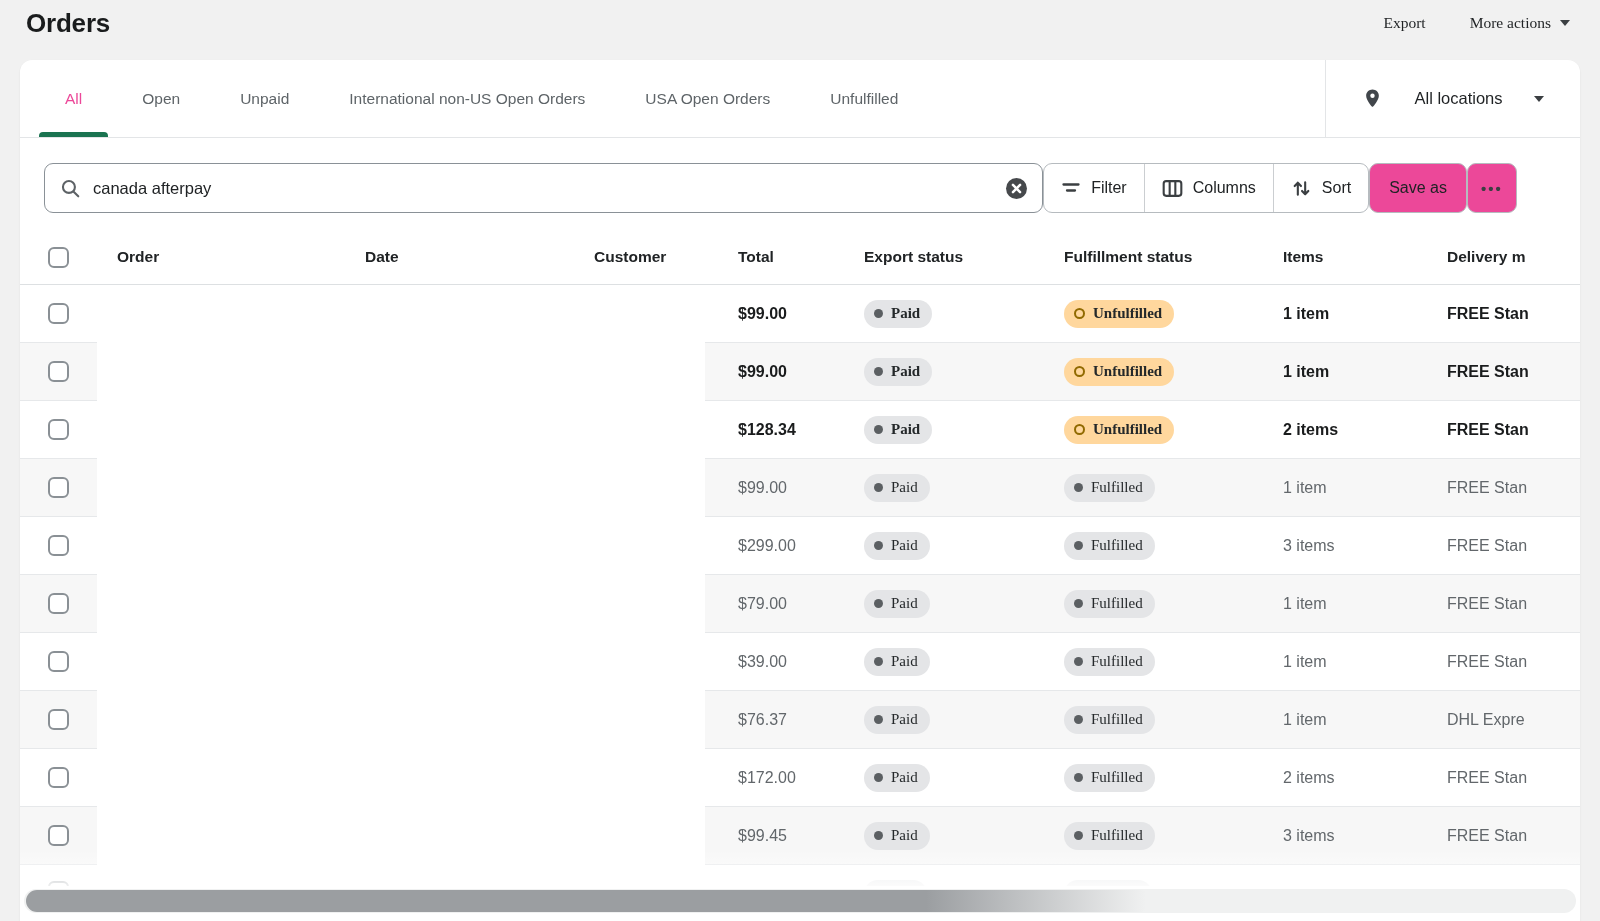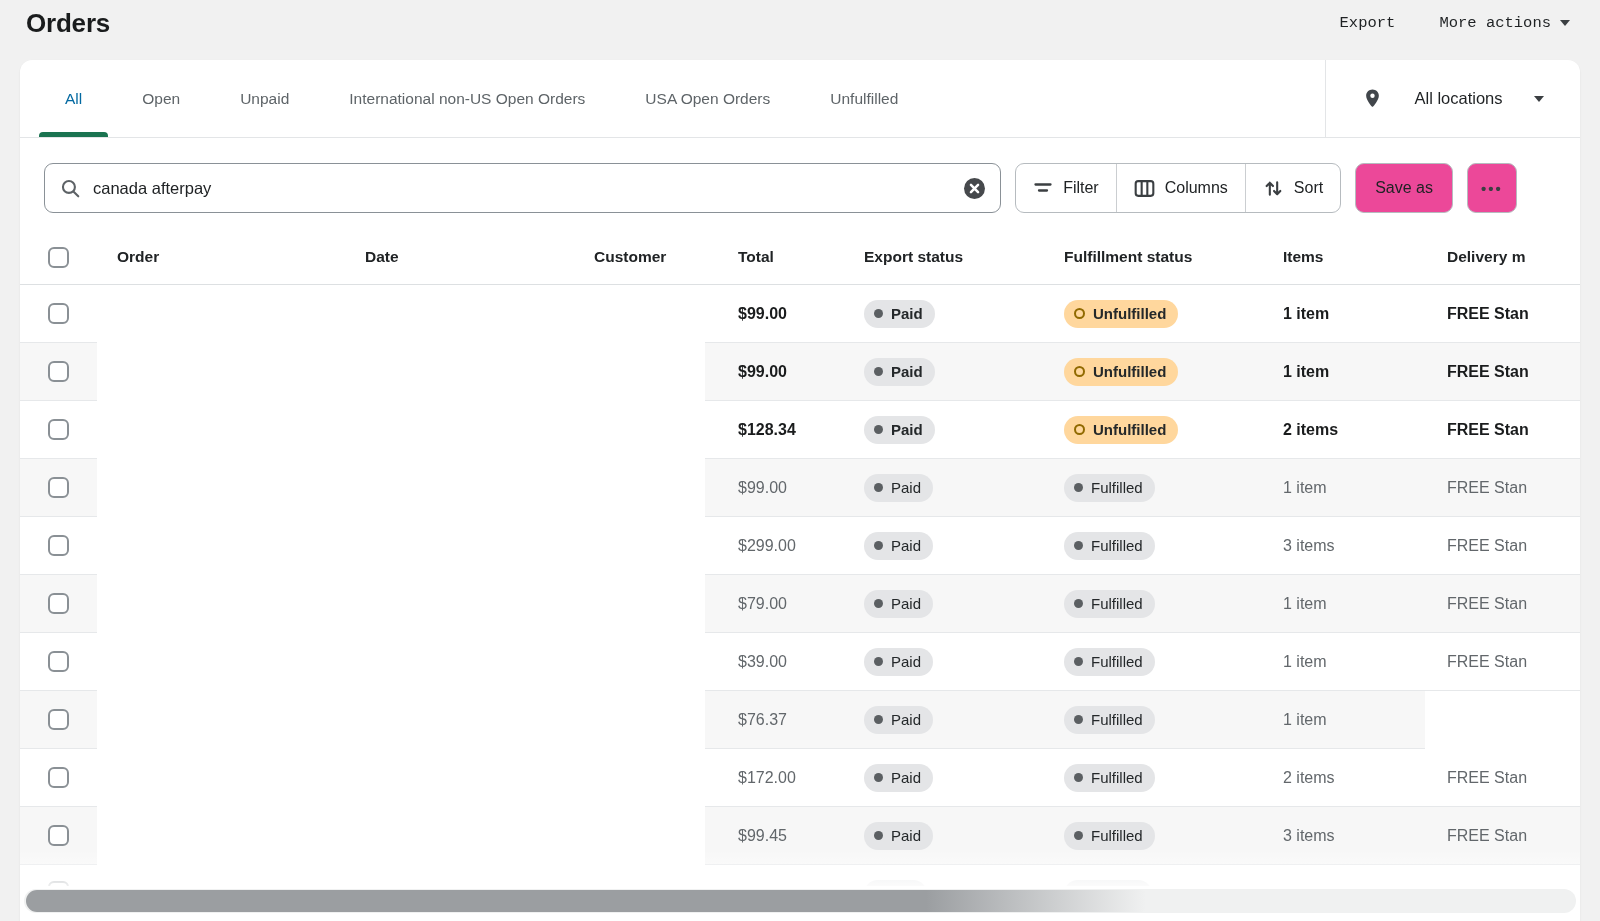--- a/index.html
+++ b/index.html
@@ -9,38 +9,38 @@
     font-family:"Liberation Sans","DejaVu Sans",sans-serif;
     color:#1a1c1d;
     -webkit-font-smoothing:antialiased;
   }
 
   
   .topbar { height:46px; display:flex; align-items:center; justify-content:space-between; padding:0 30px 0 26px; }
   .page-title { font-size:26px; font-weight:700; letter-spacing:-0.2px; }
   .top-actions { display:flex; align-items:center; gap:44px; }
   .text-btn { font-size:15.5px; font-weight:500; color:#1f2224; background:none; border:none; cursor:pointer;
-              display:flex; align-items:center; gap:9px; font-family:Liberation Mono, monospace; }
+              display:flex; align-items:center; gap:9px; font-family:Liberation Serif, serif; }
   .caret { width:0; height:0; border-left:5px solid transparent; border-right:5px solid transparent; border-top:6px solid #3b3f42; }
 
   
   .card { position:relative; margin:14px auto 0 20px; width:1560px; height:861px;
           background:#fff; border-radius:12px 12px 0 0; box-shadow:0 1px 2px rgba(0,0,0,.08); overflow:hidden; }
 
   
   .tabs-row { height:78px; display:flex; align-items:stretch; border-bottom:1px solid #e3e5e7; }
   .tabs { flex:1; display:flex; align-items:stretch; padding-left:19px; gap:8px; }
   .tab { position:relative; display:flex; align-items:center; padding:0 26px; font-size:15.5px; color:#5e6468; cursor:pointer; white-space:nowrap; }
-  .tab.active { color:#0369a1; font-weight:500; }
+  .tab.active { color:#ec4899; font-weight:500; }
   .tab.active::after { content:""; position:absolute; left:0; right:0; bottom:0; height:5px; background:#1a7350; border-radius:4px 4px 0 0; }
   .location { width:255px; border-left:1px solid #e3e5e7; display:flex; align-items:center; justify-content:center; gap:31px; cursor:pointer; }
   .location-label { font-size:16.5px; color:#1f2224; }
 
   
-  .toolbar { display:flex; align-items:flex-start; padding:25px 63px 17px 24px; gap:14px; }
+  .toolbar { display:flex; align-items:flex-start; padding:25px 63px 17px 24px; }
   .searchbox { flex:1; height:50px; border:1.5px solid #8a9197; border-radius:9px; display:flex; align-items:center; padding:0 14px 0 15px; gap:12px; background:#fff; }
   .searchbox input { flex:1; border:none; outline:none; font-size:16.5px; color:#202325; font-family:inherit; background:transparent; }
   .clear-btn { border:none; background:none; cursor:pointer; display:flex; }
   .btn-group { display:flex; height:50px; border:1px solid #b6bbbf; border-radius:9px; overflow:hidden; background:#fff; }
   .seg-btn { display:flex; align-items:center; gap:10px; padding:0 17px; font-size:16px; font-weight:500; color:#202325;
              background:none; border:none; border-right:1px solid #cbced1; cursor:pointer; font-family:inherit; }
   .seg-btn:last-child { border-right:none; }
   .btn { height:50px; border:1px solid #b6bbbf; border-radius:9px; background:#ec4899; font-size:16px; font-weight:500;
          color:#202325; padding:0 19px; cursor:pointer; font-family:inherit; display:flex; align-items:center; gap:6px; }
   .dots { letter-spacing:2px; font-weight:700; color:#3b3f42; font-size:15px; }
@@ -58,21 +58,21 @@
 
   .tbody { position:relative; }
   .trow { display:flex; height:58px; align-items:stretch; font-size:16px; cursor:pointer; }
   .cell { display:flex; align-items:center; border-bottom:1px solid #e6e8ea; background:#fff; white-space:nowrap; overflow:hidden; }
   .cell.redacted { border-bottom:none; background:#fff; }
   .trow.striped .cell:not(.redacted) { background:#f7f7f7; }
   .trow.open { font-weight:600; color:#1a1c1d; }
   .trow.closed { font-weight:400; color:#62676b; }
 
   .badge { display:inline-flex; align-items:center; gap:8px; height:28px; padding:0 12px 0 10px; border-radius:14px;
-           font-size:15px; color:#24282a; background:#e4e5e7; }
+           font-size:15px; color:#24282a; background:#e4e5e7;font-family:Liberation Serif, serif; }
   .trow.closed .badge { font-weight:400; }
   .badge.attention { background:#ffd79d; }
   .dot { width:9px; height:9px; border-radius:50%; background:#5b5f62; flex:none; }
   .ring { width:11px; height:11px; border-radius:50%; border:2.5px solid #916a00; background:transparent; flex:none; }
 
   
   .partial-row { display:flex; height:21px; overflow:hidden; align-items:flex-start; }
   .partial-row .pcell { display:flex; align-items:flex-start; }
   .partial-row .checkbox { margin-top:16px; }
   .stub { height:28px; border-radius:14px; background:#e4e5e7; margin-top:15px; }
@@ -365,20 +365,21 @@
             <span>Paid</span>
           </span>
         </div>
         <div class="cell w-fulfillment pl-fulfillment">
           <span class="badge">
             <span class="dot"></span>
             <span>Fulfilled</span>
           </span>
         </div>
         <div class="cell w-items pl-items">1 item</div>
+        <div class="cell w-delivery pl-delivery">DHL Expre</div>
       </div>
       <div class="trow closed">
         <div class="cell w-check">
           <span class="checkbox"></span>
         </div>
         <div class="cell w-redacted redacted"></div>
         <div class="cell w-total pl-total">$172.00</div>
         <div class="cell w-payment pl-payment">
           <span class="badge">
             <span class="dot"></span>

